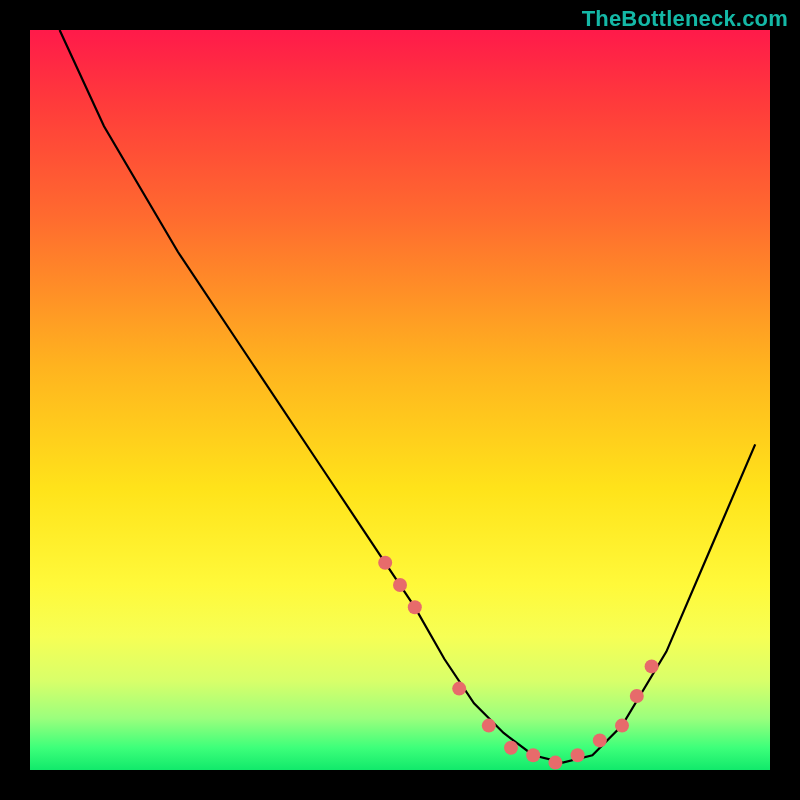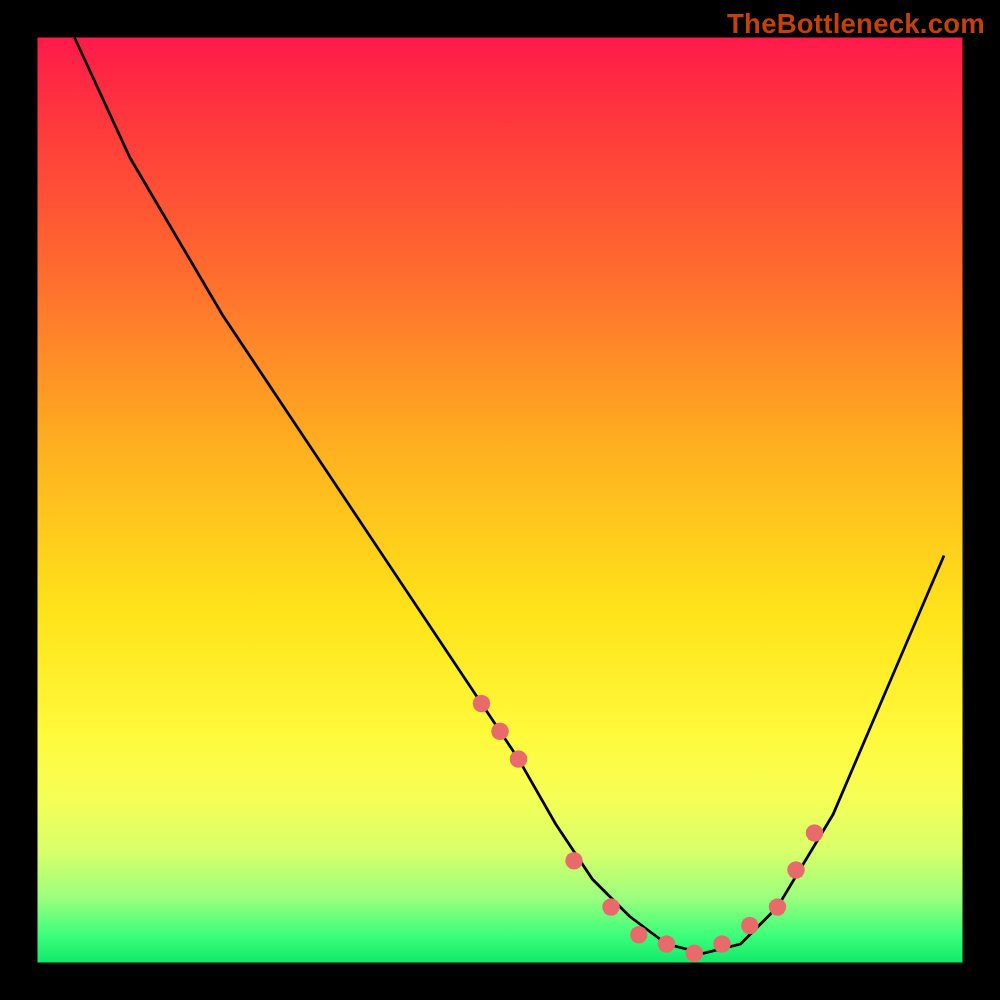--- a/index.html
+++ b/index.html
@@ -33,21 +33,21 @@
       #d8ff6a 88%,
       #9bff7d 93%,
       #3dff7a 97%,
       #11e96b 100%
     );
   }
   .attribution {
     position: absolute;
     top: 6px;
     right: 12px;
-    color: #c2410c;
+    color: #14b8a6;
     font-size: 22px;
     font-weight: 600;
     letter-spacing: 0.2px;
   }
   svg.curve-layer {
     position: absolute;
     left: 0;
     top: 0;
     width: 740px;
     height: 740px;

